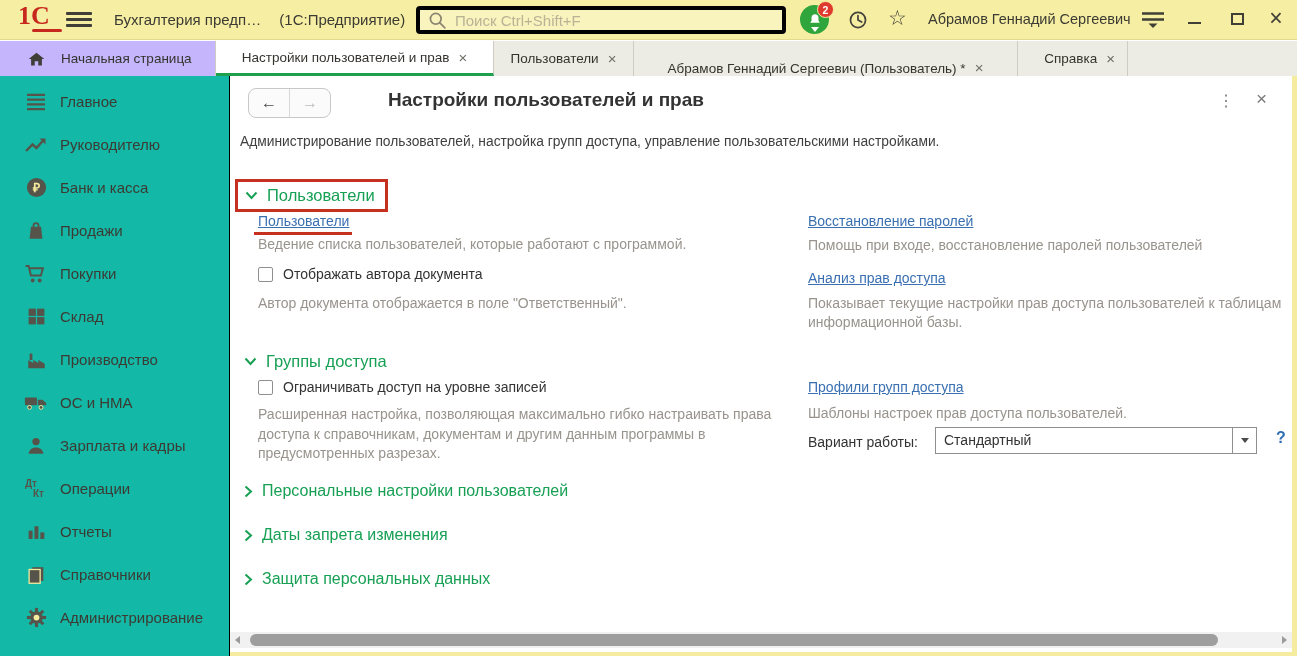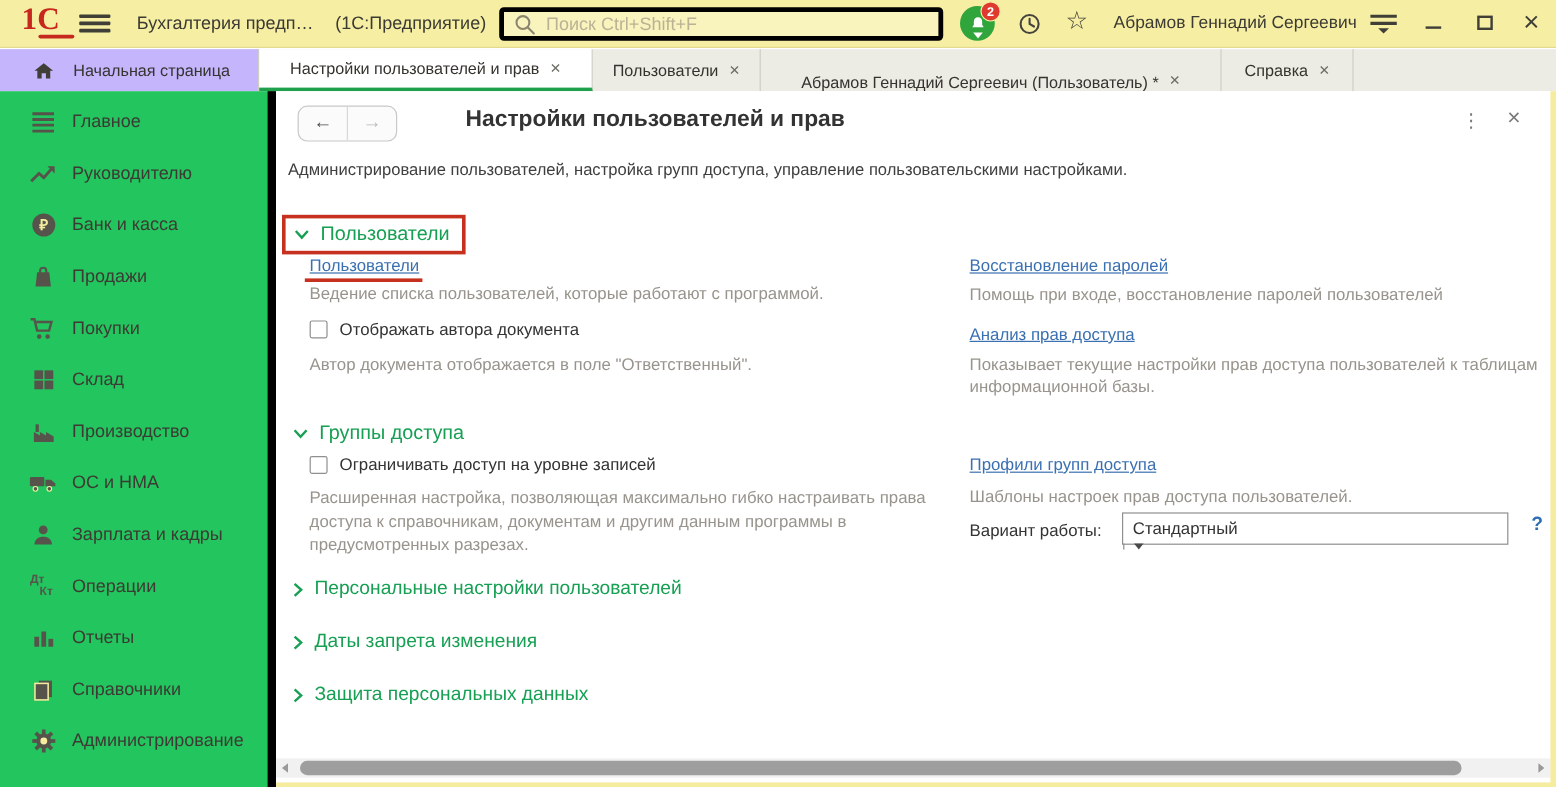--- a/index.html
+++ b/index.html
@@ -50,25 +50,25 @@
   .tabbar { position:absolute; left:0; top:41px; width:1297px; height:35px;
     background:#EDECE4; display:flex; }
   .tab { height:35px; display:flex; align-items:center; padding:0 12px;
     border-right:1px solid #CFCDC2; font-size:13.5px; color:#34332E; cursor:pointer; white-space:nowrap; overflow:hidden; }
   .tab .close-x { margin-left:9px; color:#6E6D66; font-size:15px; }
   .tab-home { width:216px; background:#c4b5fd; padding-left:28px; }
   .tab-home .home-svg { margin-right:16px; }
   .tab-active { width:278px; background:#FFFFFF; border-bottom:3px solid #1FA04C; justify-content:center; }
   .tab-2 { width:140px; justify-content:center; }
   .tab-3 { width:384px; justify-content:center;align-items:flex-end; }
-  .tab-4 { width:110px; justify-content:center; }
+  .tab-4 { width:110px; justify-content:flex-end; }
 
   
   .sidebar { position:absolute; left:0; top:76px; width:230px; height:580px;
-    background:#22c55e; border-right:7px solid #000000; padding-top:4px; }
+    background:#14b8a6; border-right:1px solid #000000; padding-top:4px; }
   .side-item { height:43px; display:flex; align-items:center; padding-left:24px; cursor:pointer; }
   .side-ico { width:24px; height:24px; flex:0 0 24px; margin-right:12px;
     display:flex; align-items:center; justify-content:center; position:relative; }
   .side-label { font-size:15px; color:#3C3B33; white-space:nowrap; }
   .dtkt { width:24px; height:24px; position:relative; font-weight:bold; color:#56544A; font-size:10px; }
   .dtkt .dt { position:absolute; left:1px; top:1px; }
   .dtkt .kt { position:absolute; left:9px; top:11px; }
 
   
   .content { position:absolute; left:230px; top:76px; width:1067px; height:580px; background:#fff; }
@@ -114,21 +114,21 @@
   .r-link2 { left:578px; top:194px; }
   .r-hint2 { left:578px; top:218px; width:478px; line-height:19px; }
 
   .cb-row2 { left:28px; top:303px; }
   .l-hint3 { left:28px; top:329px; width:552px; line-height:19.5px; }
   .r-link3 { left:578px; top:303px; }
   .r-hint3 { left:578px; top:329px; white-space:nowrap; }
 
   .wm-label { left:578px; top:358px; }
   .combo { left:705px; top:351px; width:322px; height:27px; border:1px solid #8F8F8F;
-    background:#fff; display:flex; cursor:pointer;flex-direction:column; }
+    background:#fff; display:flex; cursor:pointer; }
   .combo-val { flex:1; font-size:14px; color:#333; line-height:25px; padding-left:8px; }
   .combo-btn { width:24px; border-left:1px solid #8F8F8F; display:flex; align-items:center; justify-content:center; }
   .combo-arrow { width:0; height:0; border-left:4px solid transparent; border-right:4px solid transparent;
     border-top:5px solid #4A4A4A; }
   .help-q { left:1046px; top:353px; font-size:16px; font-weight:bold; color:#2F6DB5; cursor:pointer; }
 
   
   .hscroll { left:0; top:556px; width:1062px; height:16px; background:#F1F1F1; }
   .scroll-arrow { position:absolute; top:4px; width:0; height:0; cursor:pointer; }
   .arr-left { left:5px; border-top:4.5px solid transparent; border-bottom:4.5px solid transparent;

